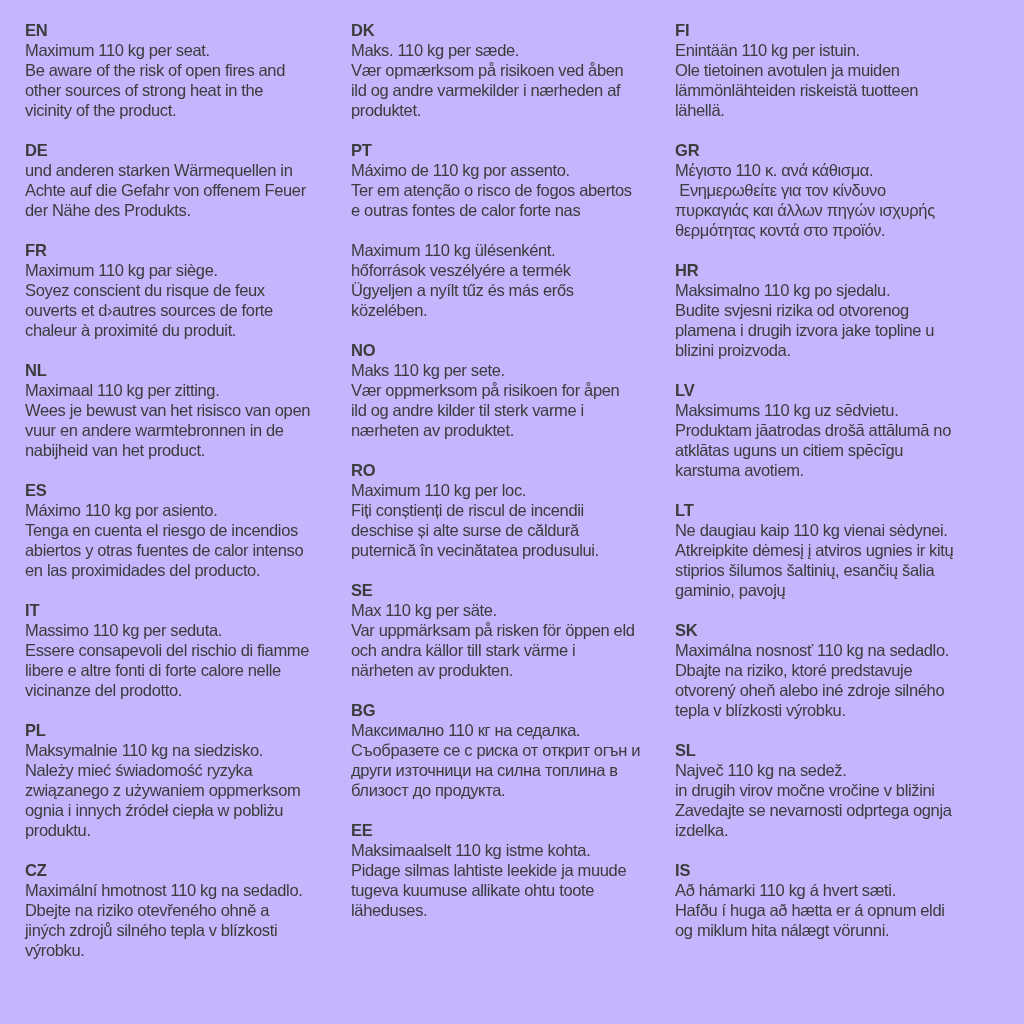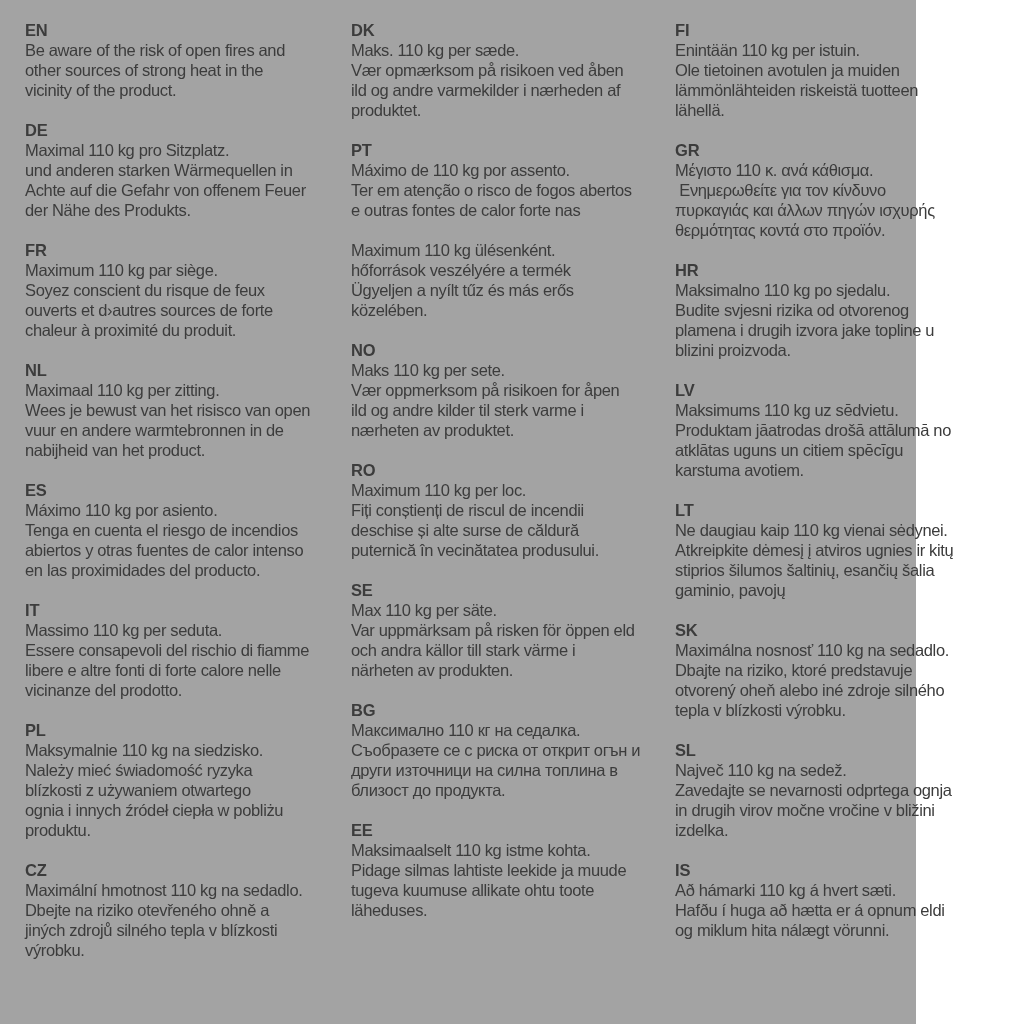--- a/index.html
+++ b/index.html
@@ -7,23 +7,23 @@
     padding: 0;
   }
   body {
     width: 1024px;
     height: 1024px;
     background: #ffffff;
     overflow: hidden;
   }
   .page {
     position: relative;
-    width: 916px;
+    width: 1024px;
     height: 1024px;
-    background: #a3a3a3;
+    background: #c4b5fd;
   }
   .col {
     position: absolute;
     top: 20px;
   }
   .col-1 { left: 25px;  width: 322px; }
   .col-2 { left: 351px; width: 322px; }
   .col-3 { left: 675px; width: 335px; }
   .section {
     margin-bottom: 20px;
@@ -44,27 +44,27 @@
     letter-spacing: -0.35px;
   }
 </style>
 </head>
 <body style="background: rgb(255, 255, 255);">
 
 <div class="page">
   <div class="col col-1">
       <div class="section">
         <div class="lang">EN</div>
+        <div class="line">Maximum 110 kg per seat.</div>
         <div class="line">Be aware of the risk of open fires and</div>
         <div class="line">other sources of strong heat in the</div>
         <div class="line">vicinity of the product.</div>
       </div>
       <div class="section">
         <div class="lang">DE</div>
-        <div class="line">Maximal 110 kg pro Sitzplatz.</div>
         <div class="line">und anderen starken Wärmequellen in</div>
         <div class="line">Achte auf die Gefahr von offenem Feuer</div>
         <div class="line">der Nähe des Produkts.</div>
       </div>
       <div class="section">
         <div class="lang">FR</div>
         <div class="line">Maximum 110 kg par siège.</div>
         <div class="line">Soyez conscient du risque de feux</div>
         <div class="line">ouverts et d›autres sources de forte</div>
         <div class="line">chaleur à proximité du produit.</div>
@@ -87,21 +87,21 @@
         <div class="lang">IT</div>
         <div class="line">Massimo 110 kg per seduta.</div>
         <div class="line">Essere consapevoli del rischio di fiamme</div>
         <div class="line">libere e altre fonti di forte calore nelle</div>
         <div class="line">vicinanze del prodotto.</div>
       </div>
       <div class="section">
         <div class="lang">PL</div>
         <div class="line">Maksymalnie 110 kg na siedzisko.</div>
         <div class="line">Należy mieć świadomość ryzyka</div>
-        <div class="line">blízkosti z używaniem otwartego</div>
+        <div class="line">związanego z używaniem oppmerksom</div>
         <div class="line">ognia i innych źródeł ciepła w pobliżu</div>
         <div class="line">produktu.</div>
       </div>
       <div class="section">
         <div class="lang">CZ</div>
         <div class="line">Maximální hmotnost 110 kg na sedadlo.</div>
         <div class="line">Dbejte na riziko otevřeného ohně a</div>
         <div class="line">jiných zdrojů silného tepla v blízkosti</div>
         <div class="line">výrobku.</div>
       </div>
@@ -201,22 +201,22 @@
       <div class="section">
         <div class="lang">SK</div>
         <div class="line">Maximálna nosnosť 110 kg na sedadlo.</div>
         <div class="line">Dbajte na riziko, ktoré predstavuje</div>
         <div class="line">otvorený oheň alebo iné zdroje silného</div>
         <div class="line">tepla v blízkosti výrobku.</div>
       </div>
       <div class="section">
         <div class="lang">SL</div>
         <div class="line">Največ 110 kg na sedež.</div>
+        <div class="line">in drugih virov močne vročine v bližini</div>
         <div class="line">Zavedajte se nevarnosti odprtega ognja</div>
-        <div class="line">in drugih virov močne vročine v bližini</div>
         <div class="line">izdelka.</div>
       </div>
       <div class="section">
         <div class="lang">IS</div>
         <div class="line">Að hámarki 110 kg á hvert sæti.</div>
         <div class="line">Hafðu í huga að hætta er á opnum eldi</div>
         <div class="line">og miklum hita nálægt vörunni.</div>
       </div>
     </div>
 </div>

